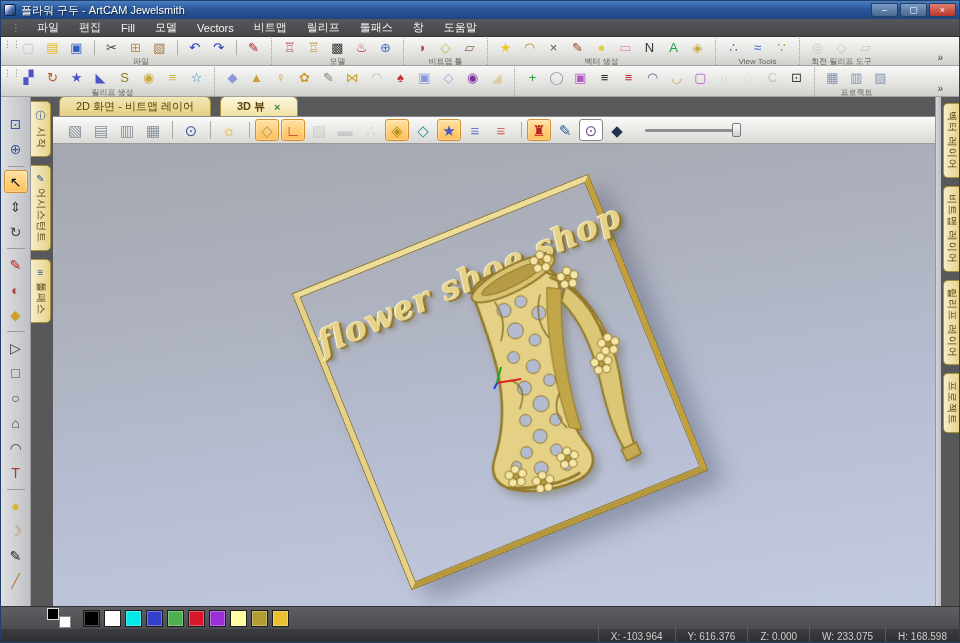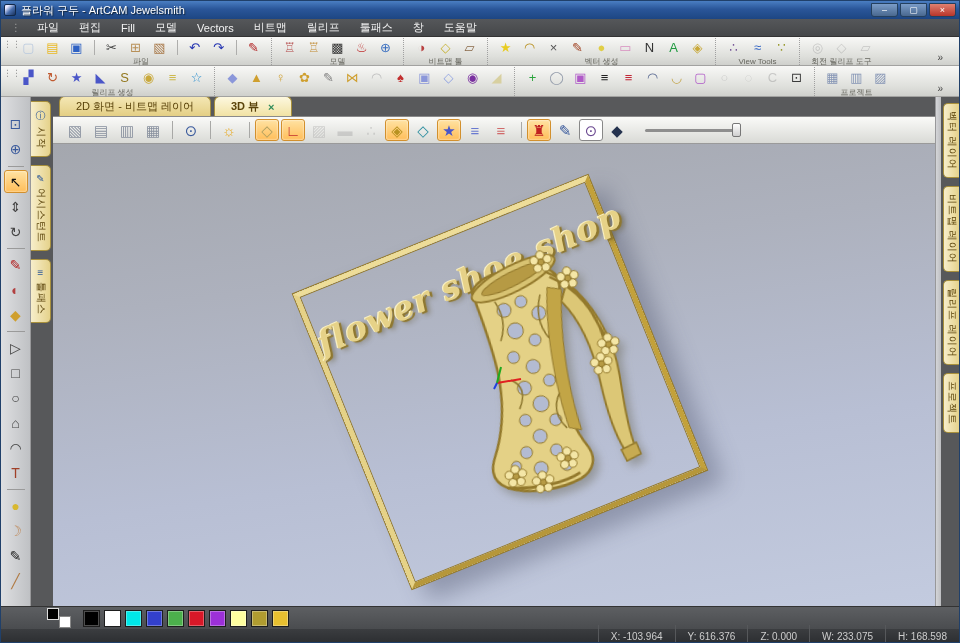--- a/index.html
+++ b/index.html
@@ -50,21 +50,21 @@
   .ltabs{width:22px;background:#57585a;padding-top:4px;display:flex;flex-direction:column;align-items:flex-start;}
   .rtabs{width:18px;background:#57585a;padding-top:6px;display:flex;flex-direction:column;align-items:flex-end;}
   .vtab{display:flex;flex-direction:column;align-items:center;gap:4px;background:linear-gradient(90deg,#f7eecb,#e5d28b);border:1px solid #a8903c;color:#5a430a;font-size:10px;padding:7px 1px;margin-bottom:8px;cursor:pointer;}
   .ltabs .vtab{width:20px;border-left:none;border-radius:0 5px 5px 0;}
   .rtabs .vtab{width:16px;border-right:none;border-radius:5px 0 0 5px;}
   .vtlabel{writing-mode:vertical-rl;text-orientation:sideways;letter-spacing:1px;line-height:1;white-space:nowrap;}
   .vticon{font-size:10px;color:#2a5699;}
 
   .content{flex:1;display:flex;flex-direction:column;min-width:0;}
   .tabbar{height:20px;background:#58595b;display:flex;align-items:flex-end;padding-left:6px;border-bottom:1px solid #8a8a8a;}
-  .doc-tab{display:inline-flex;align-items:center;background:linear-gradient(#f4e7b4,#e4cf85);border:1px solid #a8903c;border-bottom:none;border-radius:6px 6px 0 0;padding:2px 16px;font-size:11px;color:#5a430a;margin-right:3px;cursor:pointer;white-space:nowrap;}
+  .doc-tab{display:inline-flex;align-items:center;background:linear-gradient(#f4e7b4,#e4cf85);border:1px solid #a8903c;border-bottom:none;border-radius:6px 6px 0 0;padding:2px 16px;font-size:11px;color:#5a430a;margin-right:9px;cursor:pointer;white-space:nowrap;}
   .doc-tab.active{background:linear-gradient(#fdf8df,#f1e2a4);font-weight:bold;}
   .tabclose{color:#2e8a5a;margin-left:9px;font-weight:bold;font-size:11px;cursor:pointer;}
 
   .viewbar{height:27px;background:linear-gradient(#fafaf8,#d9dad6);border-bottom:1px solid #9a9a9a;display:flex;align-items:center;padding-left:10px;}
   .vb-icons{display:inline-flex;align-items:center;gap:2px;}
   .vbi{position:relative;width:24px;height:22px;display:flex;align-items:center;justify-content:center;border-radius:3px;cursor:pointer;}
   .vbi .g{font-size:15px;line-height:1;}
   .vbi.sb{margin-left:12px;}
   .vbi.sb::before{content:"";position:absolute;left:-7px;top:2px;bottom:2px;border-left:1px solid #a8a8a6;}
   .vbi.dis{opacity:.45;}

